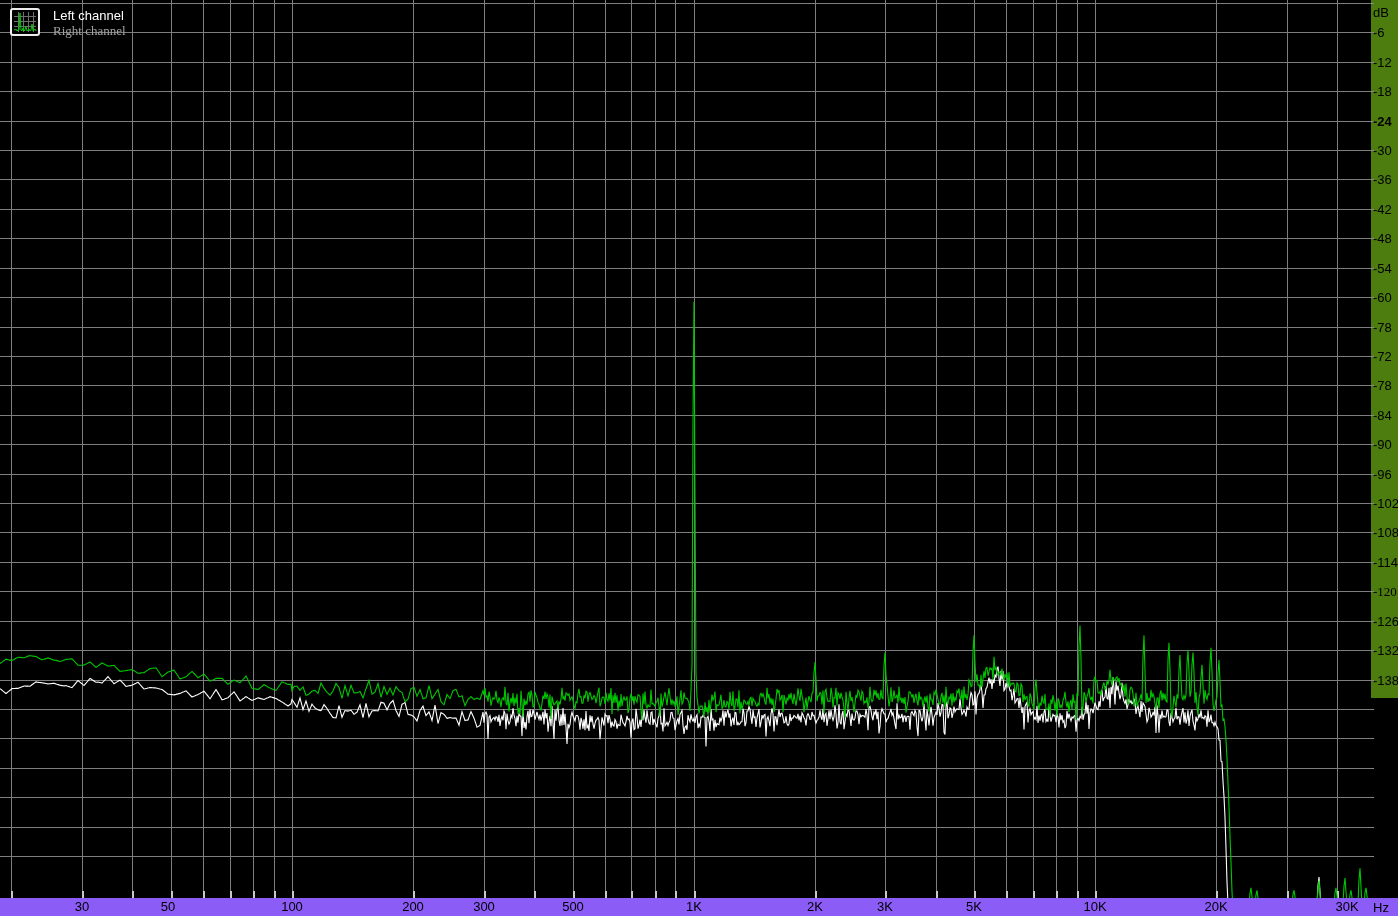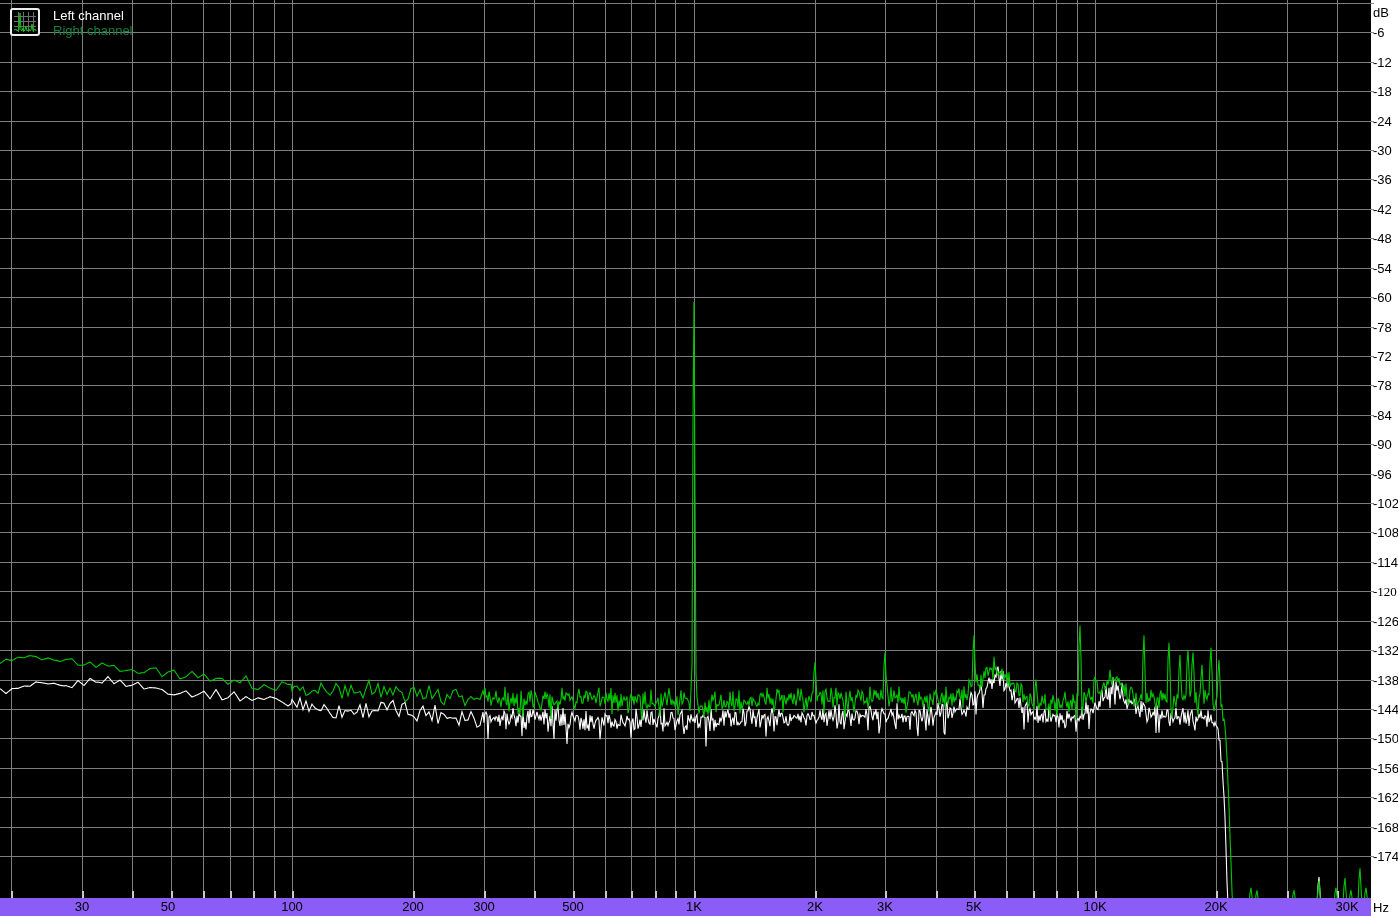--- a/index.html
+++ b/index.html
@@ -1,21 +1,21 @@
 <!DOCTYPE html>
 <html><head>
 <meta charset="utf-8">
 <style>
   html,body{margin:0;padding:0;background:#000;}
   .screen{
     position:relative;width:1398px;height:916px;background:#000;
     overflow:hidden;font-family:"Liberation Sans",sans-serif;
   }
   #chart-svg{position:absolute;left:0;top:0;}
-  .y-strip{position:absolute;left:1371px;top:0;width:27px;height:916px;background:#ffffff;z-index:5;}
+  .y-strip{position:absolute;left:1371px;top:0;width:27px;height:698px;background:#4d7c0f;z-index:5;}
   .x-bar{position:absolute;left:0;top:898px;width:1398px;height:18px;background:#8b5cf6;z-index:4;}
   .axis-label{position:absolute;font-size:13px;line-height:13px;color:#000;white-space:nowrap;}
   .x-bar .axis-label{top:2px;transform:translateX(-50%);}
   .y-strip .axis-label{left:2px;}
   .y-tick{position:absolute;left:0;width:3px;height:1px;background:#8a8a8a;}
   .legend{position:absolute;left:0;top:0;z-index:6;}
   .legend-icon{position:absolute;left:10px;top:8px;width:30px;height:28px;}
   .legend-label{position:absolute;left:53px;font-size:13px;line-height:13px;white-space:nowrap;}
   .legend-label.l0{top:9px;}
   .legend-label.l1{top:24px;}
@@ -57,21 +57,21 @@
   <div class="y-strip">
       <div class="y-tick" style="top: 3px;"></div>
       <span class="axis-label" style="top: 6px;">dB</span>
       <div class="y-tick" style="top: 32px;"></div>
       <span class="axis-label" style="top: 26px;">-6</span>
       <div class="y-tick" style="top: 62px;"></div>
       <span class="axis-label" style="top: 56px;">-12</span>
       <div class="y-tick" style="top: 91px;"></div>
       <span class="axis-label" style="top: 85px;">-18</span>
       <div class="y-tick" style="top: 121px;"></div>
-      <span class="axis-label" style="top: 115px;">-24</span>
+      <span class="axis-label" style="top: 115px; font-weight: bold;">-24</span>
       <div class="y-tick" style="top: 150px;"></div>
       <span class="axis-label" style="top: 144px;">-30</span>
       <div class="y-tick" style="top: 179px;"></div>
       <span class="axis-label" style="top: 173px;">-36</span>
       <div class="y-tick" style="top: 209px;"></div>
       <span class="axis-label" style="top: 203px;">-42</span>
       <div class="y-tick" style="top: 238px;"></div>
       <span class="axis-label" style="top: 232px;">-48</span>
       <div class="y-tick" style="top: 268px;"></div>
       <span class="axis-label" style="top: 262px;">-54</span>
@@ -126,16 +126,16 @@
           <line x1="13.5" y1="4" x2="13.5" y2="24"></line>
         <line x1="18.5" y1="4" x2="18.5" y2="24"></line>
           <line x1="23.5" y1="4" x2="23.5" y2="24"></line>
         <line x1="4" y1="8.5" x2="26" y2="8.5"></line>
           <line x1="4" y1="13.5" x2="26" y2="13.5"></line>
         <line x1="4" y1="18.5" x2="26" y2="18.5"></line>
       </g>
       <polyline points="4,22 6,21 7,23 8,22 9,22 10,5 11,22 12,23 13,20 14,23 15,22 16,18 17,23 18,22 19,21 20,23 21,22 22,16 23,23 24,22 25,21 26,23" fill="none" stroke="#00c800" stroke-width="1"></polyline>
     </svg>
     <span class="legend-label l0" style="color: rgb(255, 255, 255);">Left channel</span>
-    <span class="legend-label l1" style="color: #15803d;">Right channel</span>
+    <span class="legend-label l1" style="color: #a3a3a3; font-family: Liberation Serif, serif;">Right channel</span>
   </div>
 
 </div>
 
 </body></html>

